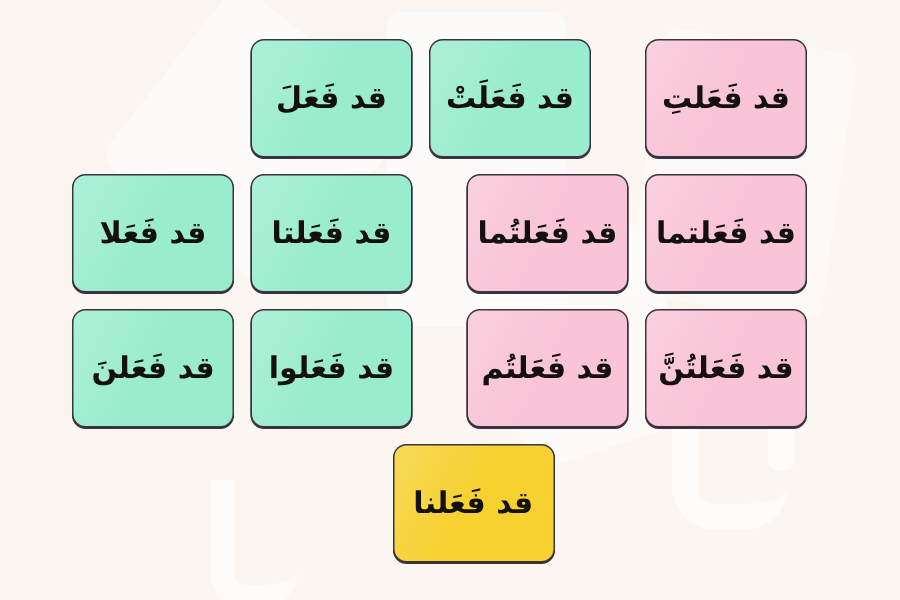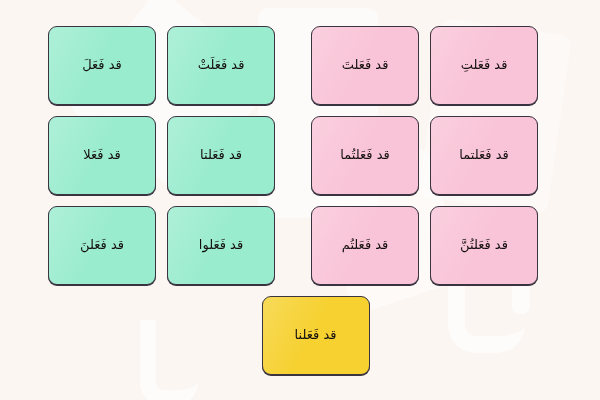--- a/index.html
+++ b/index.html
@@ -135,22 +135,22 @@
   }
   .card::after {
     
     content: "";
     position: absolute;
     inset: 0;
     background: linear-gradient(118deg, rgba(255,255,255,0.20) 0%, rgba(255,255,255,0) 48%);
     pointer-events: none;
   }
   .card-text {
-    font-size: 13px;
-    font-weight: 400;
+    font-size: 20px;
+    font-weight: 700;
     color: #14100f;
     direction: rtl;
     white-space: nowrap;
     line-height: 1.25;
     position: relative;
     z-index: 2;
   }
   .card-pink  { background: #f9c4d7; }
   .card-teal  { background: #9aeccf; }
   .card-yellow{ background: #f6d130; }
@@ -167,23 +167,20 @@
   <div class="wm wm-e"></div>
   <div class="wm wm-f"></div>
 </div>
 
 <div class="board">
 
   <div class="row">
     <div class="card card-pink">
       <span class="card-text">قد فَعَلتِ</span>
     </div>
-    <div class="card card-pink">
-      <span class="card-text">قد فَعَلتَ</span>
-    </div>
     <div class="gap-mid"></div>
     <div class="card card-teal">
       <span class="card-text">قد فَعَلَتْ</span>
     </div>
     <div class="card card-teal">
       <span class="card-text">قد فَعَلَ</span>
     </div>
   </div>
 
   <div class="row">

